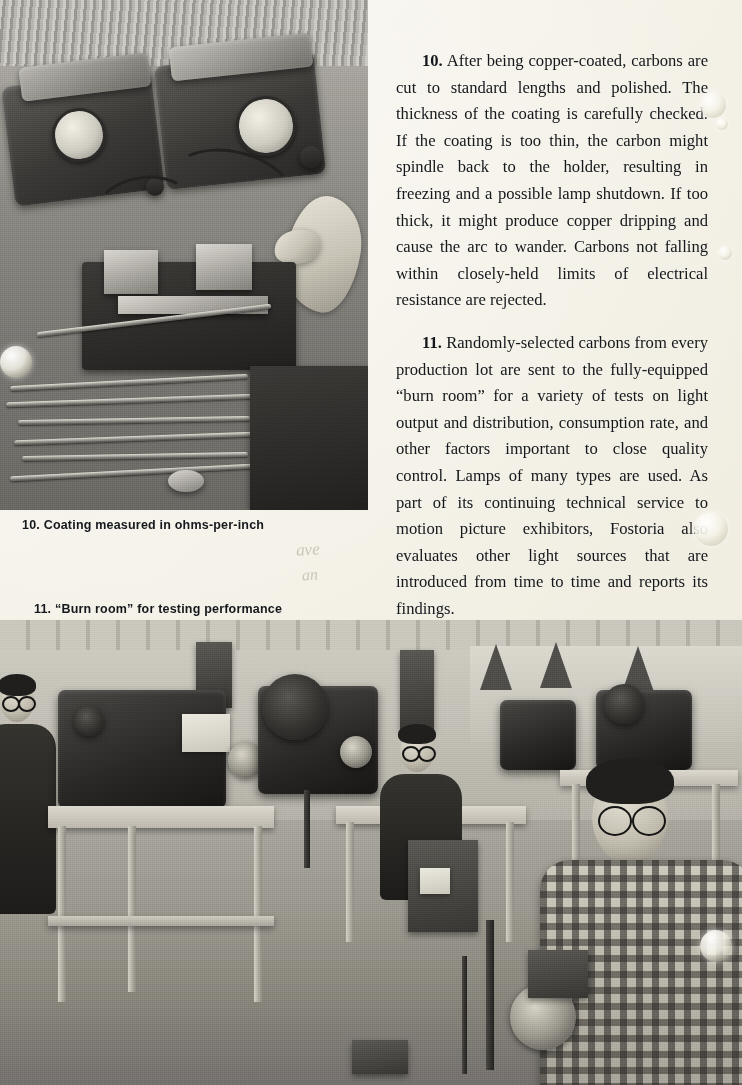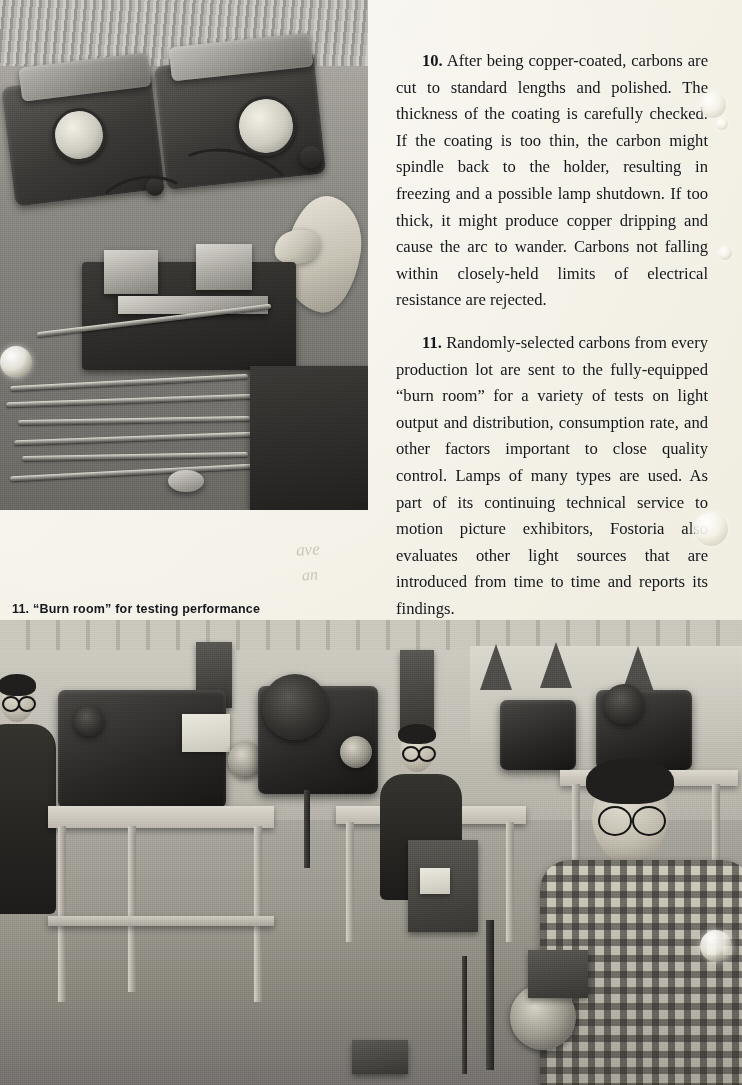--- a/index.html
+++ b/index.html
@@ -54,21 +54,21 @@
 
   .cap {
     position: absolute;
     font-family: "Liberation Sans", sans-serif;
     font-weight: bold;
     font-size: 12.5px;
     letter-spacing: 0.2px;
     color: #15181c;
   }
   .cap-top { left: 22px; top: 518px; }
-  .cap-bottom { left: 12px; top: 602px; }
+  .cap-bottom { left: 34px; top: 602px; }
 
   
   .column {
     position: absolute;
     left: 396px;
     top: 48px;
     width: 312px;
     color: #14171b;
   }
   .para {
@@ -300,20 +300,21 @@
     <div class="p10-rod" style="left:14px; top:436px; width:242px; transform:rotate(-2deg);"></div>
     <div class="p10-rod" style="left:22px; top:454px; width:226px; transform:rotate(-1deg);"></div>
     <div class="p10-rod" style="left:10px; top:470px; width:244px; transform:rotate(-3deg);"></div>
 
     <div class="p10-dark" style="left:250px; top:366px; width:118px; height:144px; border-radius:0;"></div>
     <div class="p10-block" style="left:168px; top:470px; width:36px; height:22px; border-radius:50%;"></div>
 
     <div class="grain"></div>
   </div>
 
+  <div class="cap cap-top">10. Coating measured in ohms-per-inch</div>
 
   <div class="ghost" style="left:318px; top:512px; font-size:15px;"></div>
   <div class="ghost" style="left:296px; top:540px; font-size:17px;">ave</div>
   <div class="ghost" style="left:302px; top:566px; font-size:16px;">an</div>
 
   <div class="cap cap-bottom">11. “Burn room” for testing performance</div>
 
   <div class="photo-bottom">
     <div class="p11-bg"></div>
     <div class="p11-ceiling"></div>

